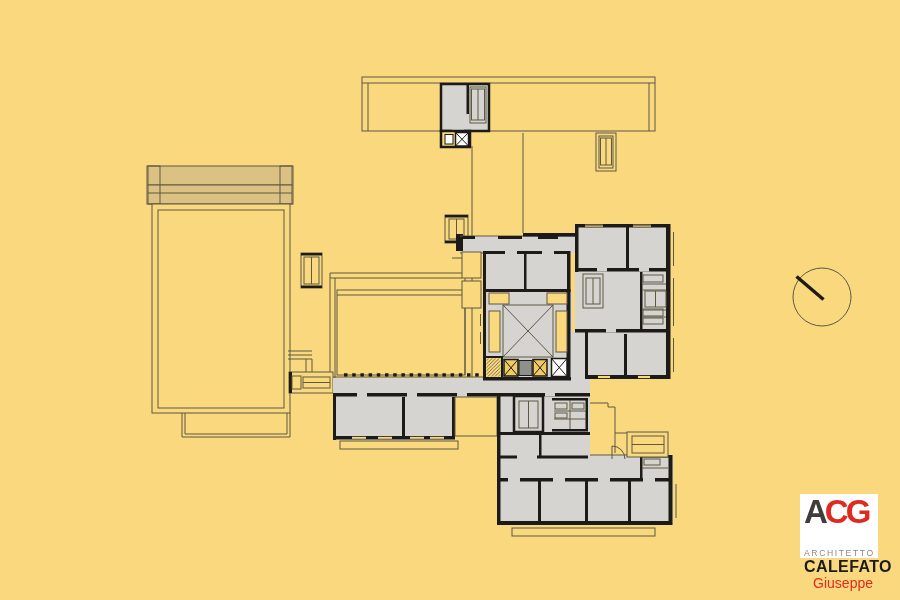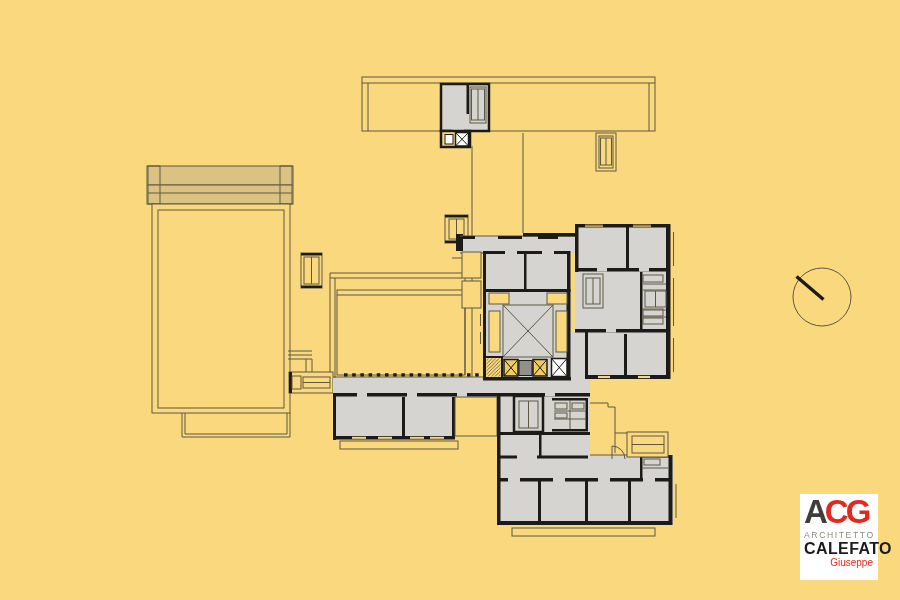--- a/index.html
+++ b/index.html
@@ -15,29 +15,29 @@
   .grayr{fill:var(--room_fill,#D5D4D0);stroke:var(--wall,#1C1B17);stroke-width:2.5}
   .wallseg{fill:var(--wall,#1C1B17)}
   .gap{fill:var(--room_fill,#D5D4D0)}
   .bgap{fill:var(--background,#F9D87E)}
   .wthin{fill:none;stroke:var(--wall,#1C1B17);stroke-width:1}
   .white{fill:var(--white,#fff)}
   .grate{fill:var(--grate_fill,#8F8F8B)}
   .bandfill{fill:var(--band_fill,#DBC282)}
 
   .logo{
-    position:absolute;left:800px;top:494px;width:78px;height:86px;
+    position:absolute;left:800px;top:494px;width:78px;height:64px;
     background:var(--white,#fff);box-sizing:border-box;padding:3px 3px 0 4px;
   }
   .logo-acronym{font-size:33px;font-weight:bold;line-height:.92;letter-spacing:-3px;white-space:nowrap}
   .logo-a{color:var(--logo_dark,#403D3A)}
   .logo-cg{color:var(--logo_red,#E02A20)}
-  .logo-line1{font-size:8.6px;letter-spacing:1.6px;color:var(--logo_gray,#8D897F);margin-top:3px;white-space:nowrap}
+  .logo-line1{font-size:8.6px;letter-spacing:1.6px;color:var(--logo_gray,#8D897F);margin-top:21px;white-space:nowrap}
   .logo-line2{font-size:16px;font-weight:bold;letter-spacing:.4px;color:var(--logo_black,#1B1B1B);white-space:nowrap}
-  .logo-line3{font-size:10px;color:var(--logo_red,#E02A20);text-align:right;margin-top:-1px;padding-right:2px}
+  .logo-line3{font-size:14px;color:var(--logo_red,#E02A20);text-align:right;margin-top:-1px;padding-right:2px}
 </style>
 </head>
 <body>
 
 <svg width="900" height="600" viewBox="0 0 900 600">
   <defs>
     <pattern id="pTreadH" width="4" height="2.6" patternUnits="userSpaceOnUse">
       <path d="M0,0.6 H4" style="stroke:var(--drawing_line,#5E5844);stroke-width:0.9"></path>
     </pattern>
     <pattern id="pTreadV" width="2.4" height="4" patternUnits="userSpaceOnUse">

